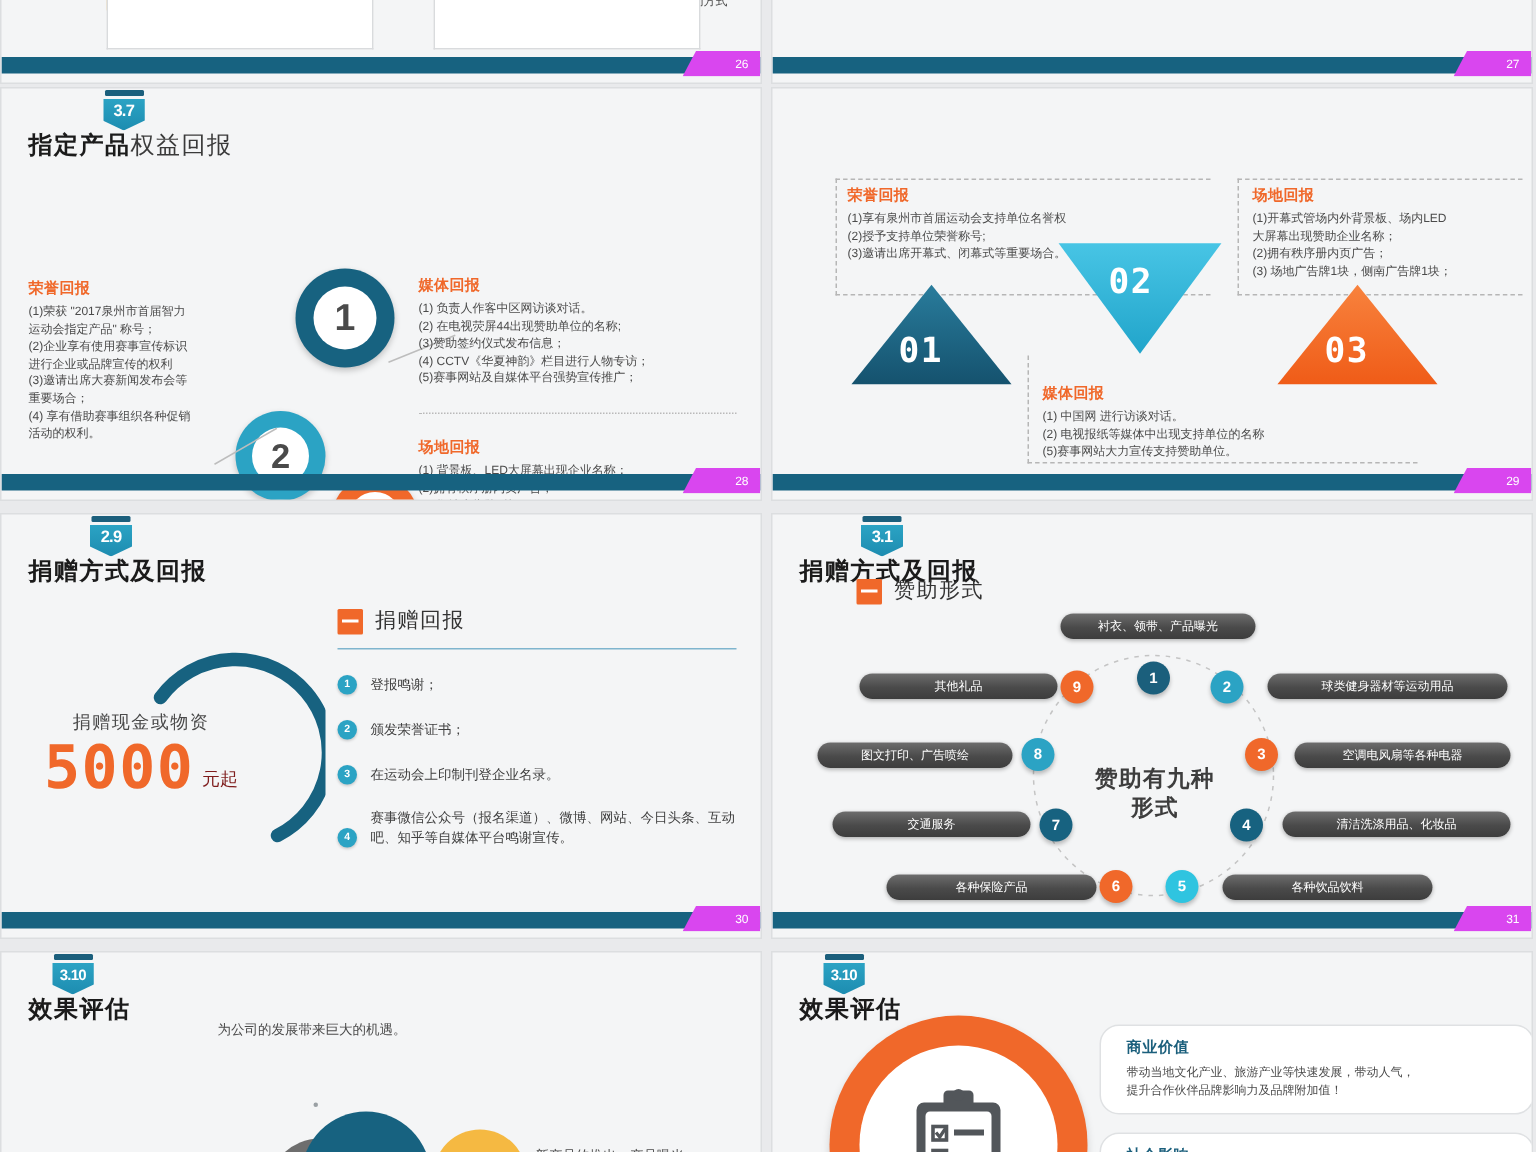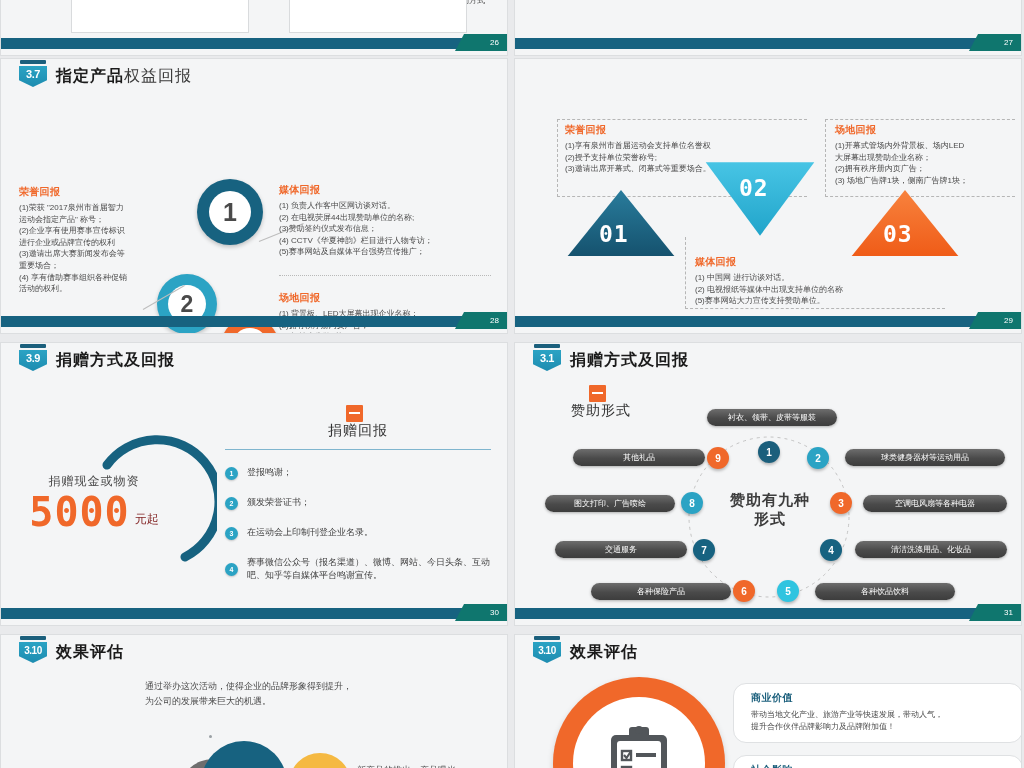--- a/index.html
+++ b/index.html
@@ -21,28 +21,28 @@
     overflow:hidden;
     border:1px solid #dcdee0;
   }
   .slide-inner{position:absolute;inset:0;overflow:hidden;}
   .slide-bottombar{
     position:absolute;left:0;bottom:6px;height:11px;width:100%;
     background:#176280;
   }
   .pagebadge{
     position:absolute;right:0;bottom:4px;
-    width:52px;height:17px;background:#0f766e;
+    width:52px;height:17px;background:#d946ef;
     color:#fff;font-size:8px;line-height:17px;text-align:right;
     padding-right:8px;box-sizing:border-box;
     clip-path:polygon(9px 0,100% 0,100% 100%,0 100%);
   }
 
   
-  .hdr{position:absolute;left:18px;top:6px;display:flex;align-items:center;}
+  .hdr{position:absolute;left:18px;top:6px;display:flex;align-items:center;flex-direction:column;}
   .shield{
     position:relative;width:28px;height:22px;margin-right:9px;
   }
   .shield .cap{
     position:absolute;left:1px;top:-5px;width:26px;height:4px;background:#1b5f7c;border-radius:1px;
   }
   .shield .body{
     position:absolute;left:0;top:1px;width:28px;height:21px;
     background:linear-gradient(180deg,#2ba3c4 0%,#1d8cb0 100%);
     clip-path:polygon(0 0,100% 0,100% 68%,50% 100%,0 68%);
@@ -64,46 +64,46 @@
   .ring .inner{background:#fff;border-radius:50%;display:flex;align-items:center;justify-content:center;
         font-weight:bold;color:#4a4a4a;}
   .dashconn{position:absolute;border-bottom:1px solid #bdbdbd;transform-origin:left center;}
   .underline-dot{position:absolute;border-bottom:1px dotted #b9b9b9;}
   .tri-lbl{position:absolute;color:#fff;font-size:23px;font-weight:bold;letter-spacing:1px;font-family:"DejaVu Sans Mono",monospace;}
   .dashbox{position:absolute;border:1px dashed #b6b6b6;border-right:none;box-sizing:border-box;}
 
   
   .donut{position:absolute;}
   .num5000{font-size:40px;color:#f0682a;font-weight:bold;letter-spacing:1px;font-family:"DejaVu Sans Mono",monospace;line-height:.95;}
-  .li-row{display:flex;align-items:center;margin-bottom:11px;margin-top:16px;}
+  .li-row{display:flex;align-items:flex-end;margin-bottom:11px;margin-top:16px;}
   .li-badge{
     width:13px;height:13px;border-radius:50%;flex:0 0 13px;margin-right:9px;margin-top:1px;
     color:#fff;font-size:7px;line-height:13px;text-align:center;font-weight:bold;
     box-shadow:0 1px 2px rgba(0,0,0,.2);
   }
   .li-txt{font-size:9px;color:#3f3f3f;line-height:1.45;}
-  .sec-head{display:flex;align-items:center;flex-direction:column;}
+  .sec-head{display:flex;align-items:center;}
   .sec-sq{width:17px;height:17px;background:#f0682a;margin-right:8px;position:relative;border-radius:1px;}
   .sec-sq:after{content:"";position:absolute;left:3px;top:7px;width:11px;height:2px;background:#fff;}
   .sec-txt{font-size:14px;color:#333;letter-spacing:1px;}
   .hr-blue{height:1px;background:#7fb5ce;}
 
   
   .pill{
     position:absolute;height:17px;border-radius:9px;
     background:linear-gradient(180deg,#6d6d6d 0%,#4a4a4a 55%,#3d3d3d 100%);
     color:#fff;font-size:8px;display:flex;align-items:center;justify-content:center;
     box-shadow:0 1px 3px rgba(0,0,0,.3);white-space:nowrap;padding:0 8px;box-sizing:border-box;
   }
   .numdot{
     position:absolute;width:22px;height:22px;border-radius:50%;
     color:#fff;font-size:10px;font-weight:bold;display:flex;align-items:center;justify-content:center;
     box-shadow:0 2px 3px rgba(0,0,0,.25);
   }
-  .centertxt{position:absolute;font-size:15px;font-weight:bold;color:#3d3d3d;text-align:center;line-height:1.25;letter-spacing:1px;}
+  .centertxt{position:absolute;font-size:15px;font-weight:bold;color:#3d3d3d;text-align:center;line-height:1.25;letter-spacing:1px;margin-top:20px;}
 
   
   .bubble{position:absolute;border-radius:50%;}
   .roundbox{position:absolute;border:1px solid #dfe1e3;border-radius:13px;background:#fff;box-sizing:border-box;}
   .rb-t{font-size:10px;font-weight:bold;color:#1b5f7c;letter-spacing:.5px;}
   .rb-b{font-size:8px;color:#4b4b4b;line-height:1.5;}
 
   
   .tp-card{position:absolute;border:1px solid #d9dbdd;background:#fff;box-sizing:border-box;}
   .tp-chip{position:absolute;height:13px;border-radius:2px;}
@@ -266,21 +266,21 @@
       <div class="pagebadge">29</div>
     </div>
   </div>
 
   <div class="slide" style="left:0px;top:342px;width:508px;height:284px;">
     <div class="slide-inner">
 
       <div class="hdr">
         <div class="shield">
           <div class="cap"></div>
-          <div class="body">3.9</div>
+          <div class="body">2.9</div>
         </div>
         <div class="hdr-title">
           <b>捐赠方式及回报</b><span class="light"></span>
         </div>
       </div>
 
       <div class="donut" style="left:72px;top:88px;width:144px;height:144px;">
         <svg width="144" height="144" viewBox="0 0 144 144">
           <path d="M112 126 A 62 62 0 1 0 34 34" fill="none" stroke="#176280" stroke-width="9" stroke-linecap="round"></path>
         </svg>
@@ -344,21 +344,21 @@
 
       <svg style="position:absolute;left:168px;top:88px;" width="172" height="172">
         <circle cx="86" cy="86" r="80" fill="none" stroke="#c4c4c4" stroke-width="1" stroke-dasharray="3,4"></circle>
       </svg>
 
       <div class="centertxt" style="left:200px;top:148px;width:110px;">
         <div>赞助有九种</div>
         <div>形式</div>
       </div>
 
-      <div class="pill" style="left:192px;top:66px;width:130px;">衬衣、领带、皮带等服装</div>
+      <div class="pill" style="left:192px;top:66px;width:130px;">衬衣、领带、产品曝光</div>
       <div class="numdot" style="left:243px;top:98px;background:#1b5f7c;">1</div>
 
       <div class="pill" style="left:330px;top:106px;width:160px;">球类健身器材等运动用品</div>
       <div class="numdot" style="left:292px;top:104px;background:#2ba3c4;">2</div>
 
       <div class="pill" style="left:348px;top:152px;width:144px;">空调电风扇等各种电器</div>
       <div class="numdot" style="left:315px;top:149px;background:#f0682a;">3</div>
 
       <div class="pill" style="left:340px;top:198px;width:152px;">清洁洗涤用品、化妆品</div>
       <div class="numdot" style="left:305px;top:196px;background:#176280;">4</div>
@@ -390,21 +390,20 @@
           <div class="cap"></div>
           <div class="body" style="font-size:10px;">3.10</div>
         </div>
         <div class="hdr-title">
           <b>效果评估</b>
         </div>
       </div>
 
       <div style="position:absolute;left:144px;top:44px;width:300px;">
         <div class="body-s" style="font-size:9px;line-height:1.7;">
-          <div>通过举办这次活动，使得企业的品牌形象得到提升，</div>
           <div>为公司的发展带来巨大的机遇。</div>
         </div>
       </div>
 
       <div class="bubble" style="left:178px;top:124px;width:68px;height:68px;background:#6e6e6e;"></div>
       <div class="bubble" style="left:200px;top:106px;width:86px;height:86px;background:#176280;
            display:flex;align-items:flex-end;justify-content:center;color:#fff;font-size:13px;font-weight:bold;padding-bottom:4px;box-sizing:border-box;">品牌影响</div>
       <div class="bubble" style="left:288px;top:118px;width:62px;height:62px;background:#f5b942;
            display:flex;align-items:flex-end;justify-content:center;color:#fff;font-size:12px;font-weight:bold;padding-bottom:3px;box-sizing:border-box;">眼光</div>
       <div style="position:absolute;left:208px;top:100px;width:3px;height:3px;border-radius:50%;background:#9aa0a4;"></div>

